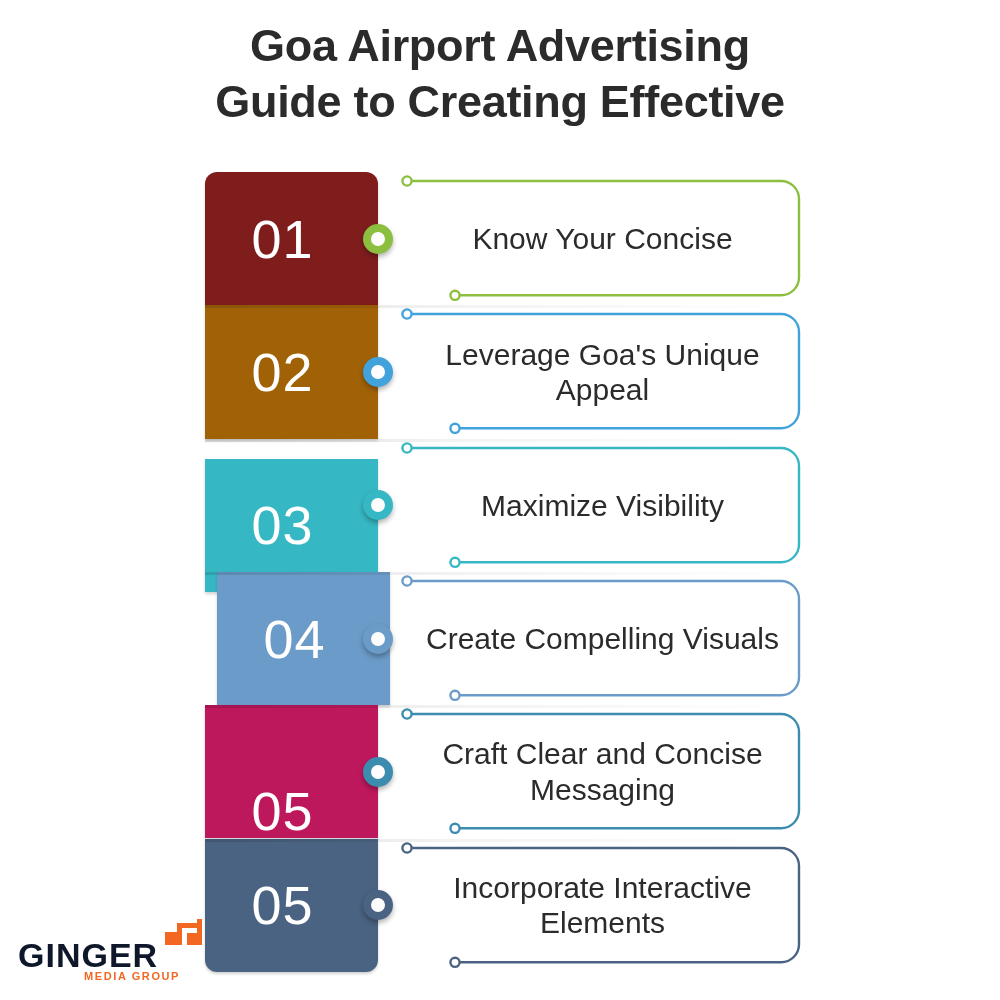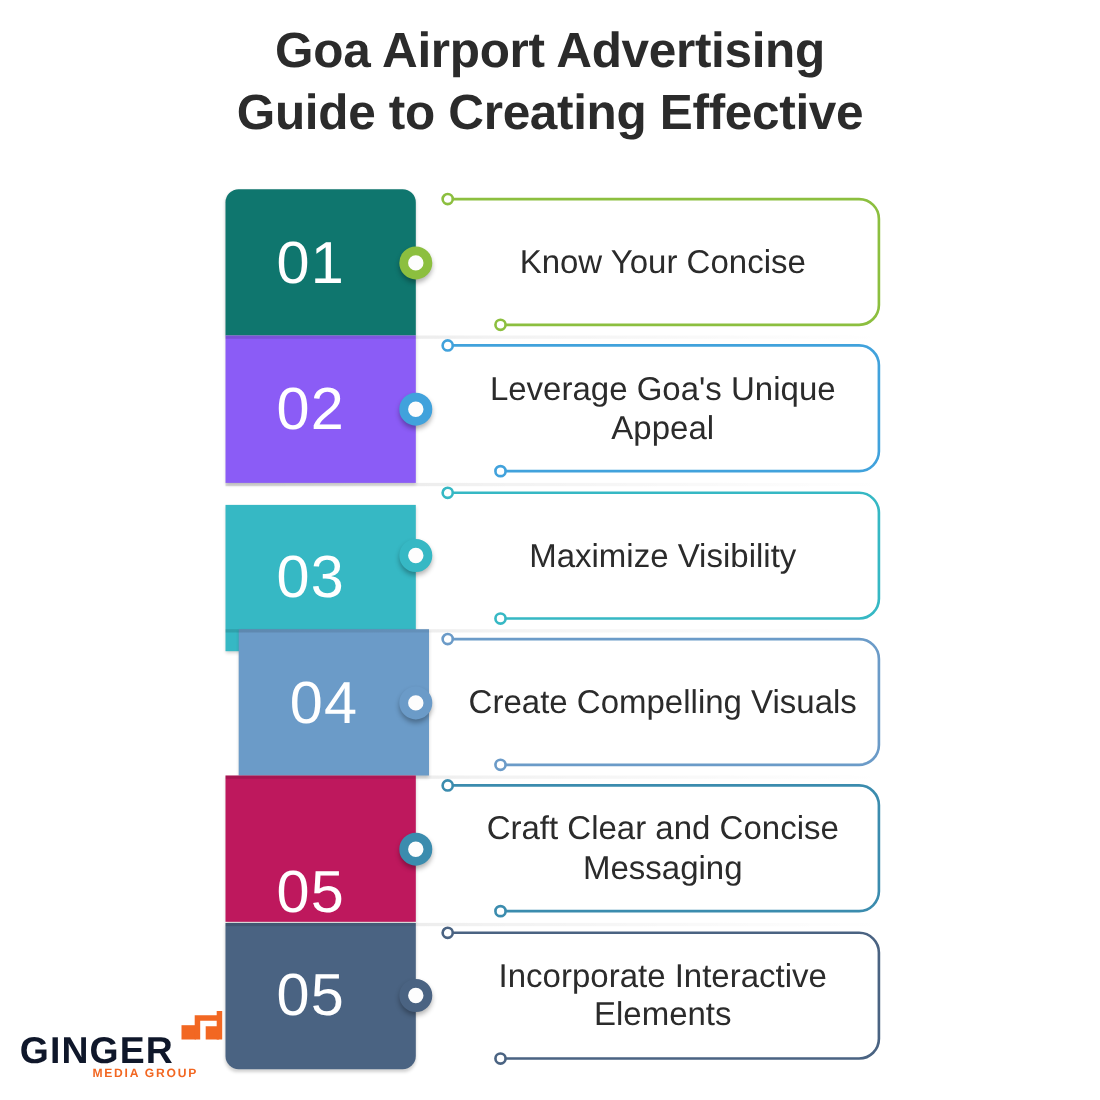--- a/index.html
+++ b/index.html
@@ -187,38 +187,38 @@
 </head>
 <body>
 
 <div class="title-block">
   <span class="title-line">Goa Airport Advertising</span>
   <span class="title-line">Guide to Creating Effective</span>
 </div>
 
 <div class="steps" id="steps-container">
     <div class="step-row" style="top: 0px;">
-      <div class="num-block" style="background: #0f766e;">
+      <div class="num-block" style="background: #7f1d1d;">
         <div class="num-text">01</div>
       </div>
       <div class="outline-wrap">
         <svg viewBox="0 0 410 133.3" preserveAspectRatio="none">
           <path d="M 12 9 H 386 A 18 18 0 0 1 404 27 V 105.30000000000001 A 18 18 0 0 1 386 123.30000000000001 H 60" fill="none" stroke="#8CBF3F" stroke-width="2.4" stroke-linecap="round"></path>
           <circle cx="12" cy="9" r="4.6" fill="#ffffff" stroke="#8CBF3F" stroke-width="2.4"></circle>
           <circle cx="60" cy="123.30000000000001" r="4.6" fill="#ffffff" stroke="#8CBF3F" stroke-width="2.4"></circle>
         </svg>
       </div>
       <div class="marker-dot" style="border-color: rgb(140, 191, 63);"></div>
       <div class="label">
         <span>Know Your Concise</span>
       </div>
     </div>
     <div class="step-row" style="top: 133.3px;">
       <div class="row-sep"></div>
-      <div class="num-block" style="background: #8b5cf6;">
+      <div class="num-block" style="background: #a16207;">
         <div class="num-text">02</div>
       </div>
       <div class="outline-wrap">
         <svg viewBox="0 0 410 133.3" preserveAspectRatio="none">
           <path d="M 12 9 H 386 A 18 18 0 0 1 404 27 V 105.30000000000001 A 18 18 0 0 1 386 123.30000000000001 H 60" fill="none" stroke="#41A2DC" stroke-width="2.4" stroke-linecap="round"></path>
           <circle cx="12" cy="9" r="4.6" fill="#ffffff" stroke="#41A2DC" stroke-width="2.4"></circle>
           <circle cx="60" cy="123.30000000000001" r="4.6" fill="#ffffff" stroke="#41A2DC" stroke-width="2.4"></circle>
         </svg>
       </div>
       <div class="marker-dot" style="border-color: rgb(65, 162, 220);"></div>

